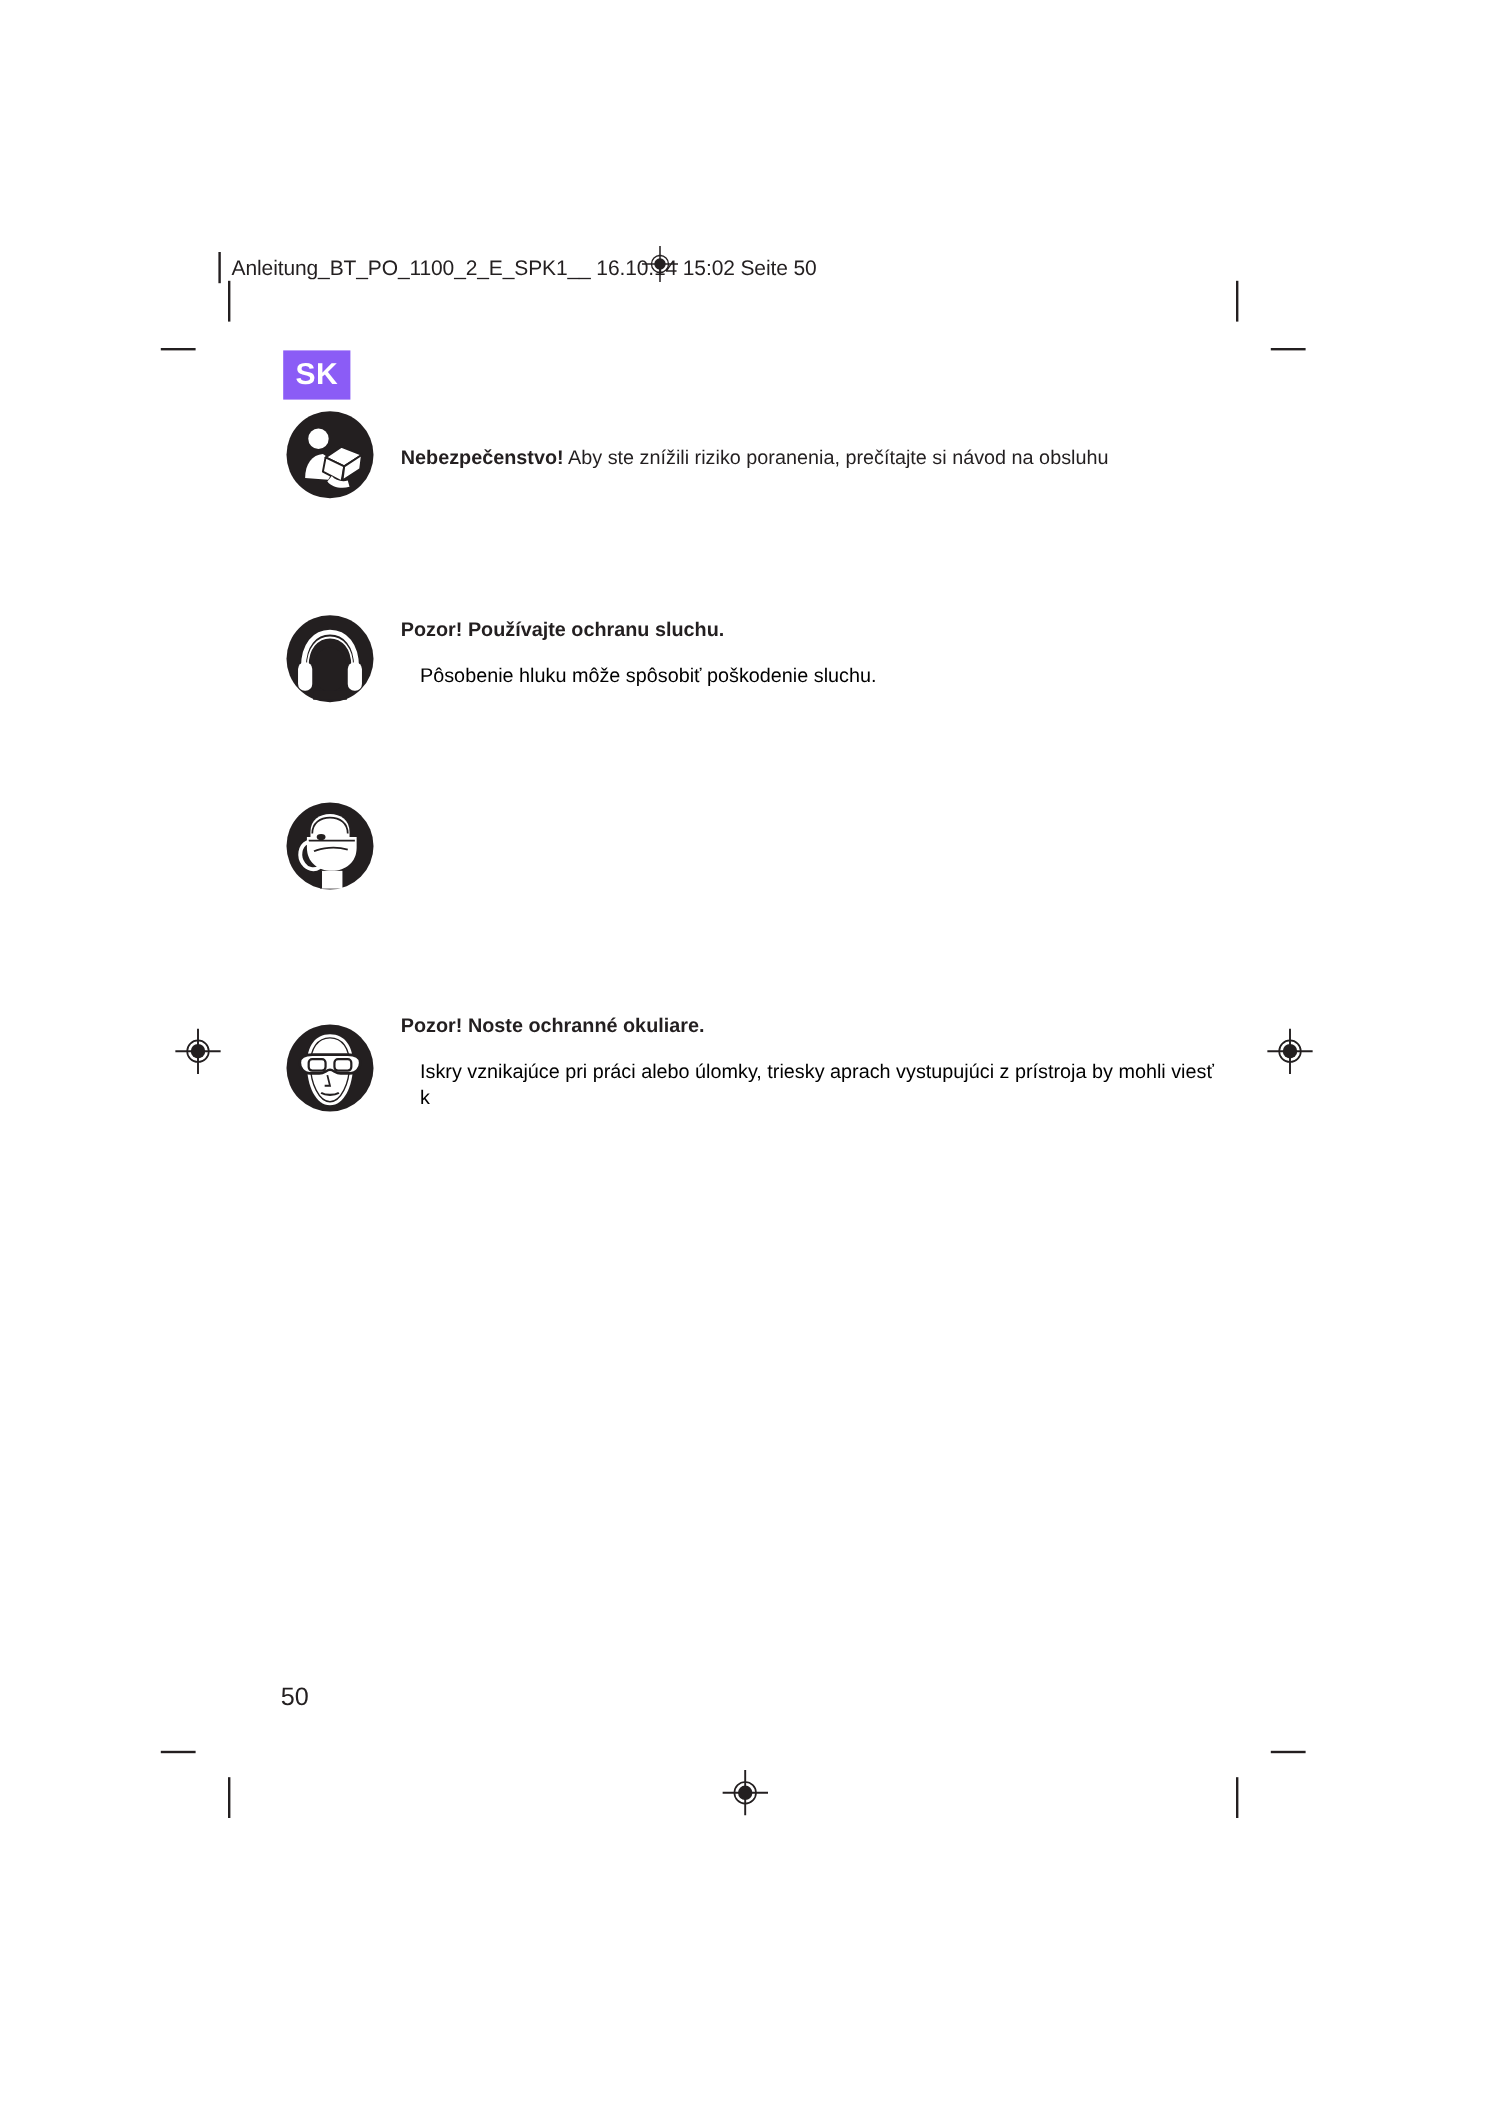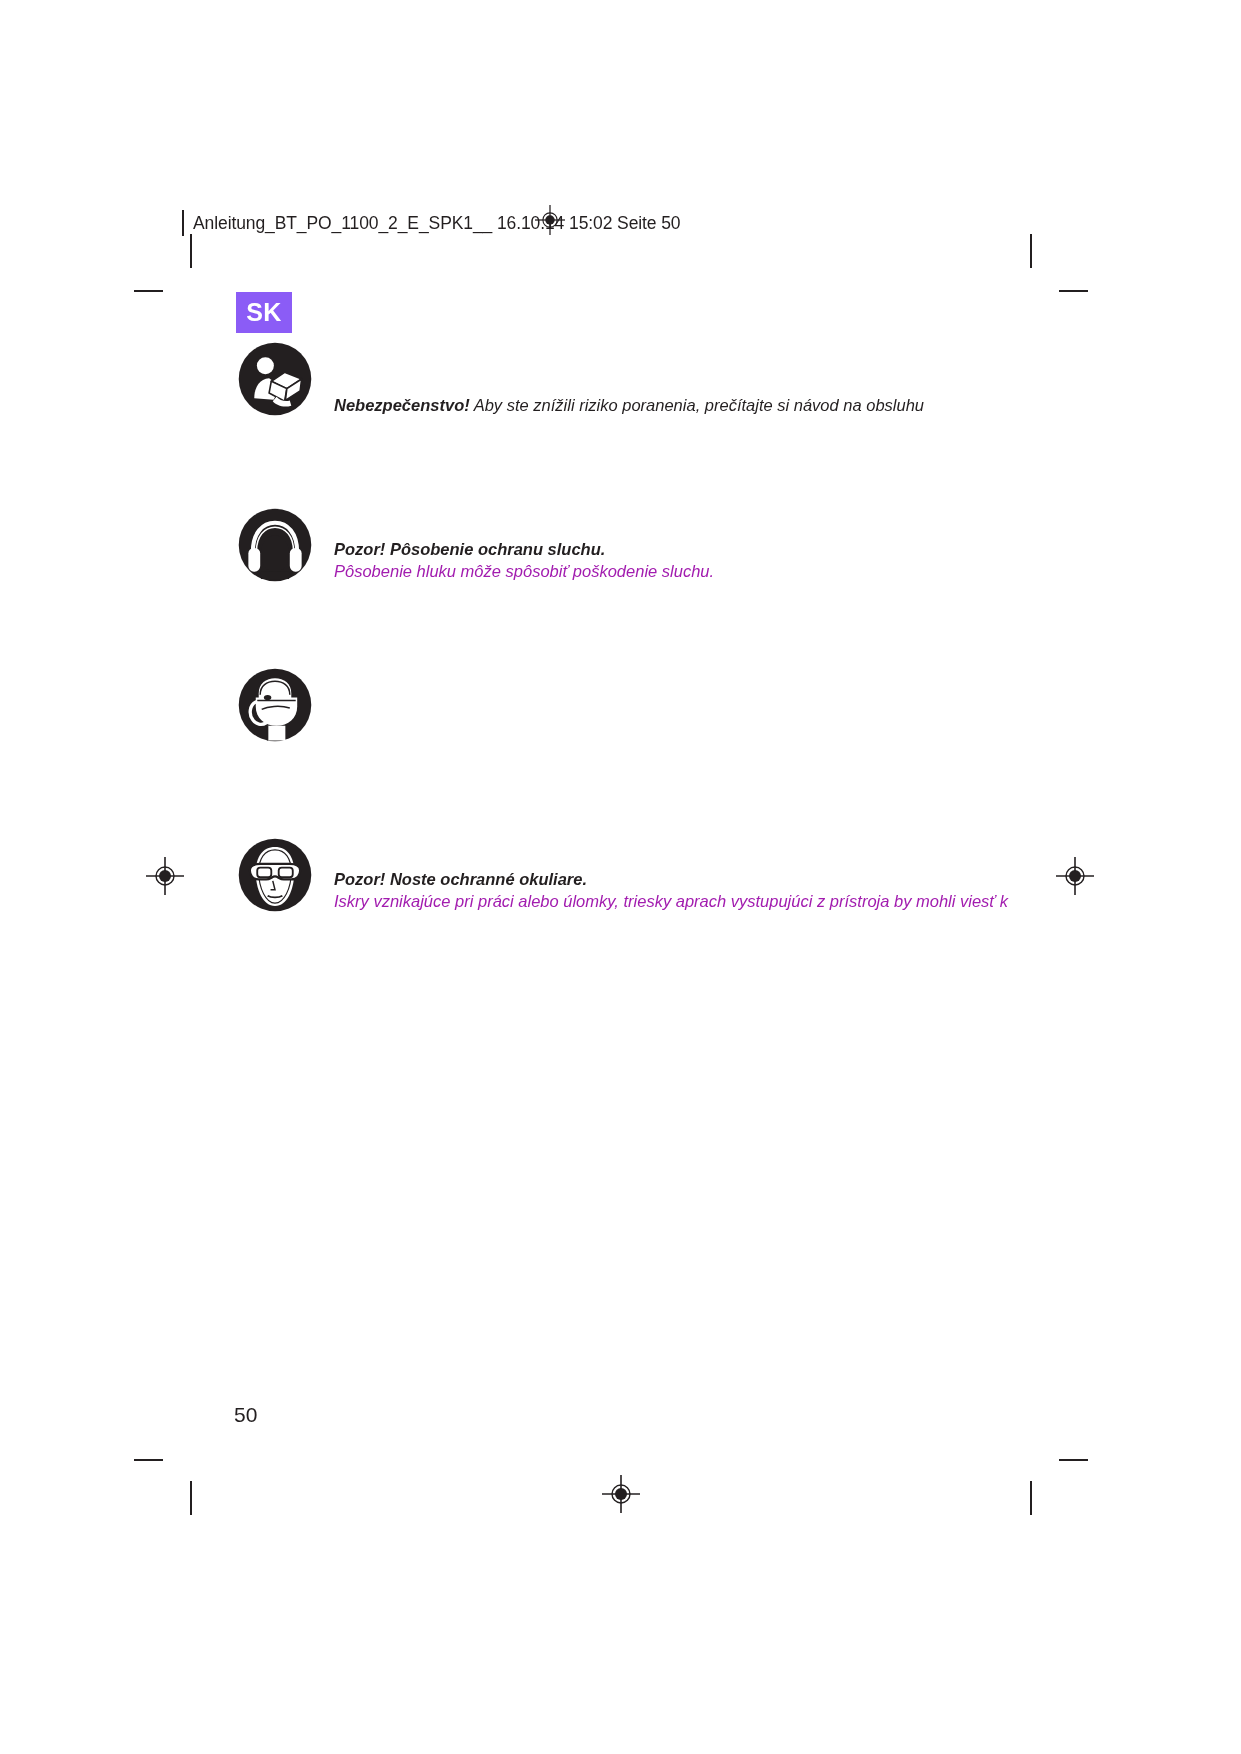--- a/index.html
+++ b/index.html
@@ -79,22 +79,21 @@
     font-size: 25px;
     font-weight: bold;
     letter-spacing: 0.4px;
     line-height: 1;
   }
 
   
   .notice {
     position: absolute;
     display: flex;
-    align-items: flex-end;
-    font-style: italic;
+    align-items: center;
   }
   .notice-icon {
     flex: none;
     width: 74px;
     height: 74px;
     margin-right: 22px;
   }
   .notice-icon svg { display: block; width: 74px; height: 74px; }
 
   .notice-body {
@@ -105,22 +104,22 @@
     font-size: 16.5px;
     font-weight: bold;
     line-height: 22px;
     color: #231f20;
     margin: 0;
   }
   .notice-text {
     font-size: 16.5px;
     font-weight: normal;
     line-height: 22px;
-    color: #a21caf;
-    margin: 0;
+    color: #000000;
+    margin: 16px;
   }
   .inline-lead {
     font-weight: bold;
   }
   .inline-rest {
     font-weight: normal;
   }
 
   
   #notice-1 { left: 238px; top: 342px; }
@@ -226,21 +225,21 @@
         <circle cx="50" cy="50" r="49" fill="#231f20"></circle>
         <path d="M20 60 C20 34 33 20 50 20 C67 20 80 34 80 60" fill="none" stroke="#ffffff" stroke-width="5.5" stroke-linecap="round"></path>
         <path d="M25 58 C25 38 36 26 50 26 C64 26 75 38 75 58" fill="none" stroke="#ffffff" stroke-width="2" stroke-linecap="round"></path>
         <rect x="14" y="54" width="16" height="32" rx="7.5" fill="#ffffff"></rect>
         <rect x="70" y="54" width="16" height="32" rx="7.5" fill="#ffffff"></rect>
         <ellipse cx="50" cy="62" rx="19" ry="25" fill="#231f20"></ellipse>
         <path d="M31 86 L69 86 L69 96 L31 96 Z" fill="#231f20"></path>
       </svg>
     </div>
     <div class="notice-body">
-      <p class="notice-title">Pozor! Pôsobenie ochranu sluchu.</p>
+      <p class="notice-title">Pozor! Používajte ochranu sluchu.</p>
       <p class="notice-text">Pôsobenie hluku môže spôsobiť poškodenie sluchu.</p>
     </div>
   </div>
 
   <div class="notice" id="notice-3">
     <div class="notice-icon">
       <svg viewBox="0 0 100 100" xmlns="http://www.w3.org/2000/svg">
         <circle cx="50" cy="50" r="49" fill="#231f20"></circle>
         <path d="M28 34 C28 21 38 14 50 14 C62 14 72 21 72 34 L72 44 L28 44 Z" fill="#ffffff"></path>
         <path d="M30 36 C30 24 39 18 50 18 C61 18 70 24 70 36" fill="none" stroke="#231f20" stroke-width="2"></path>

